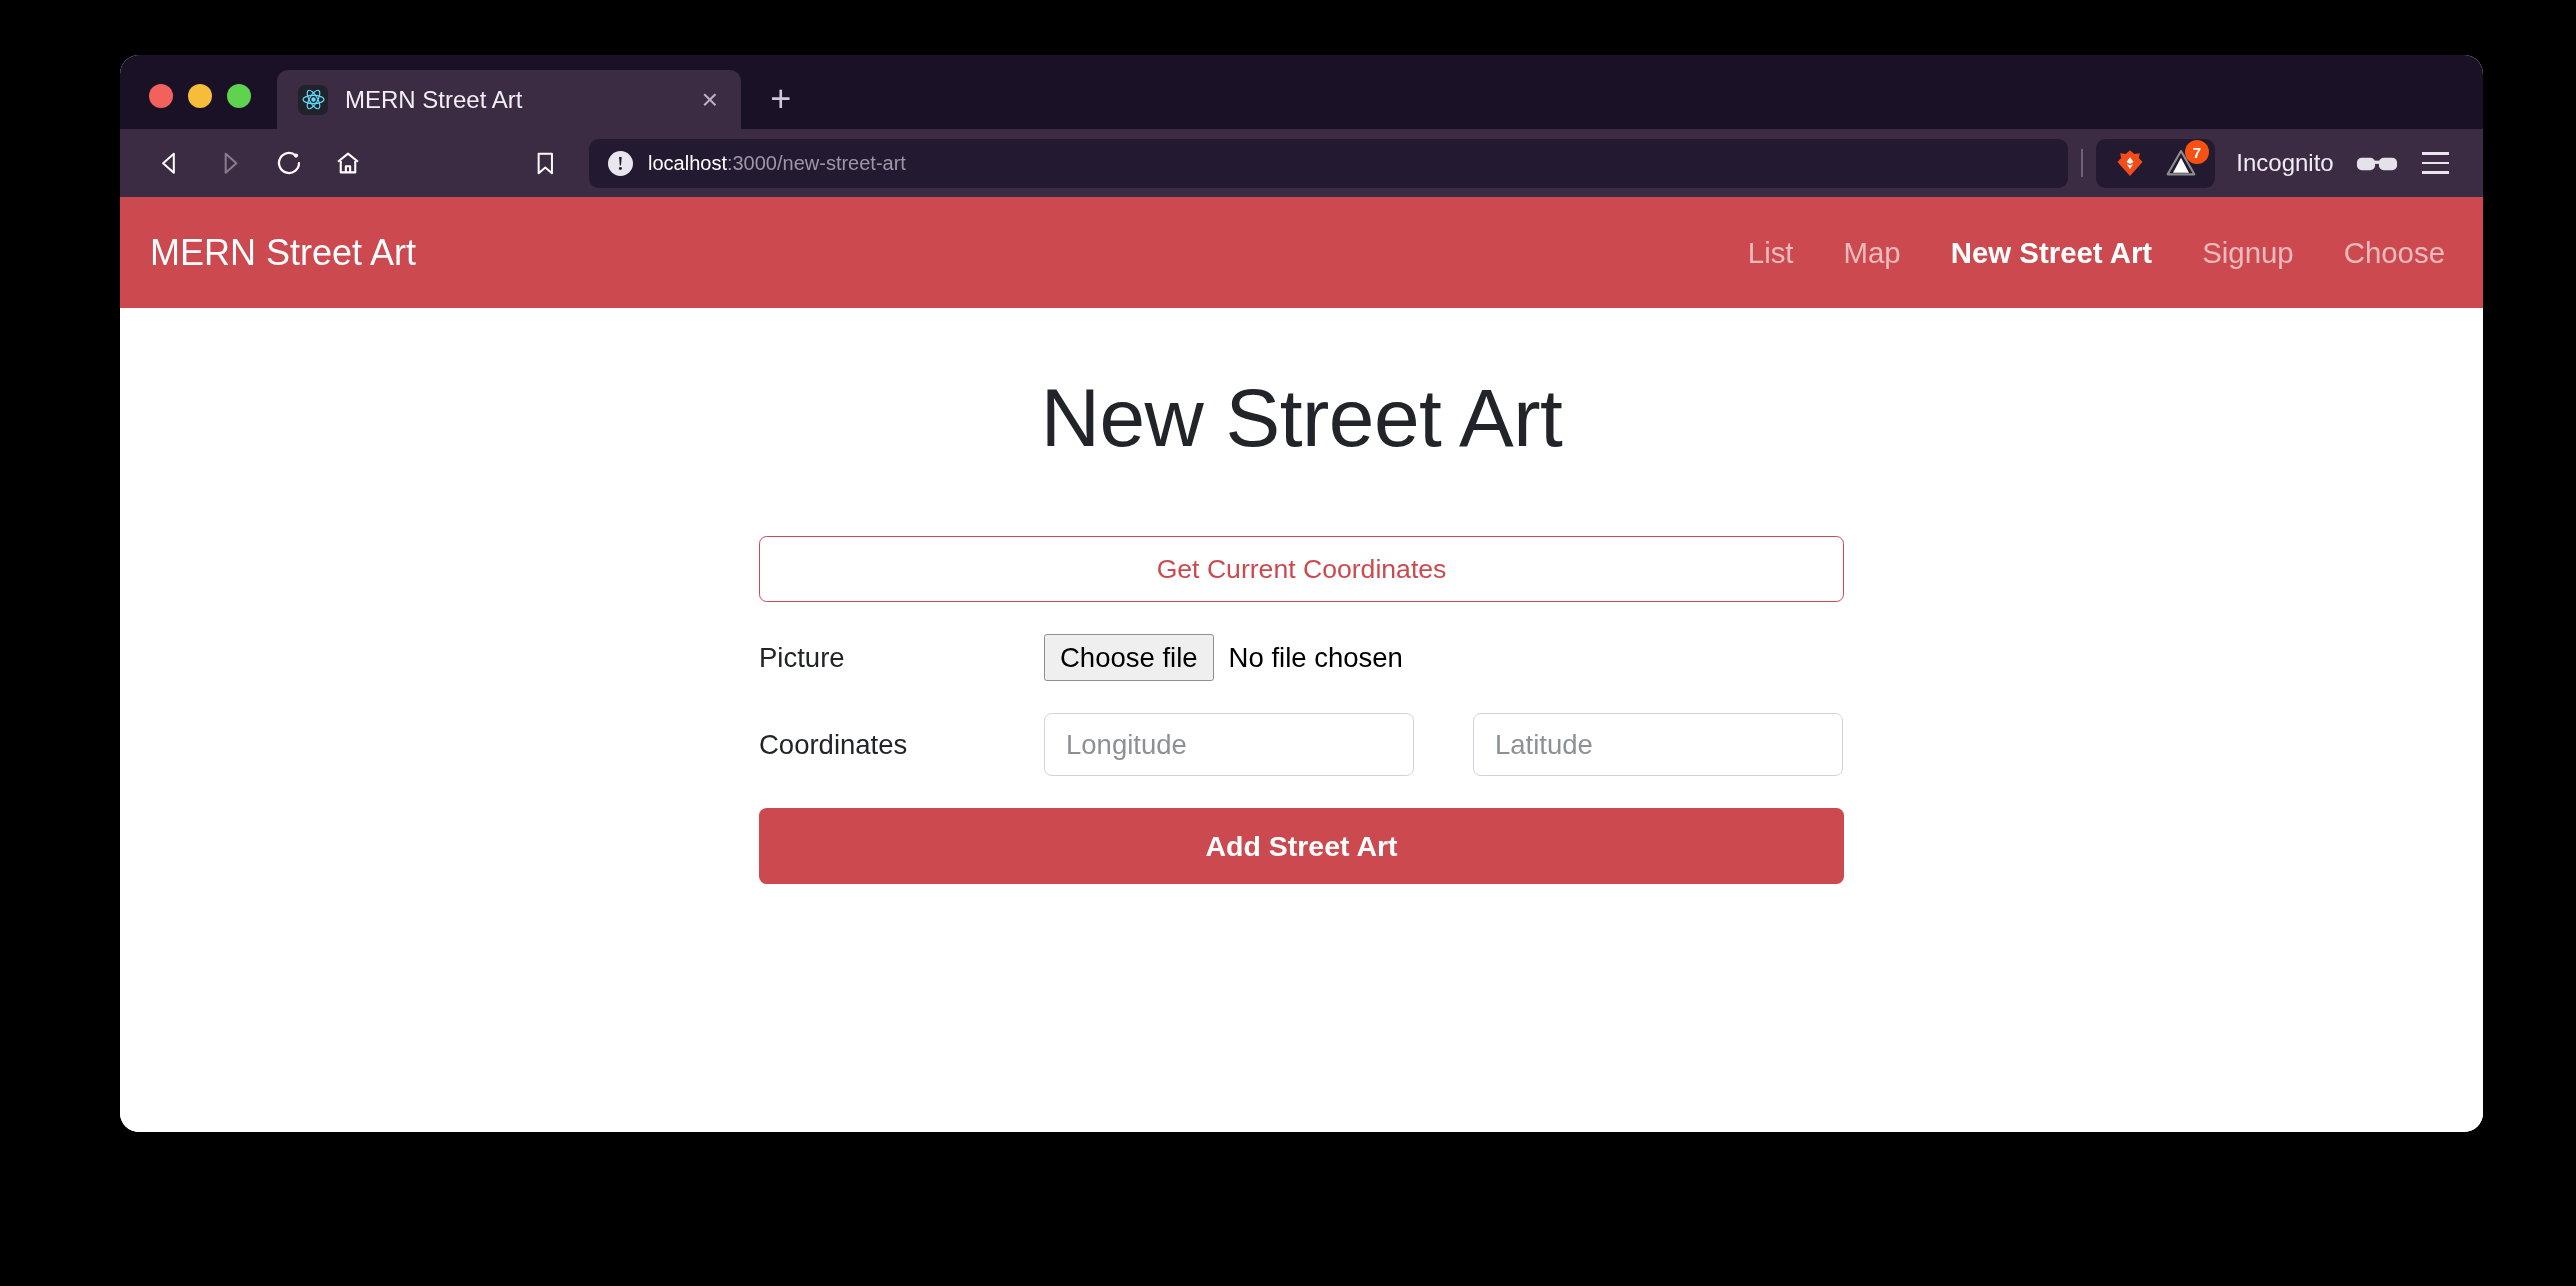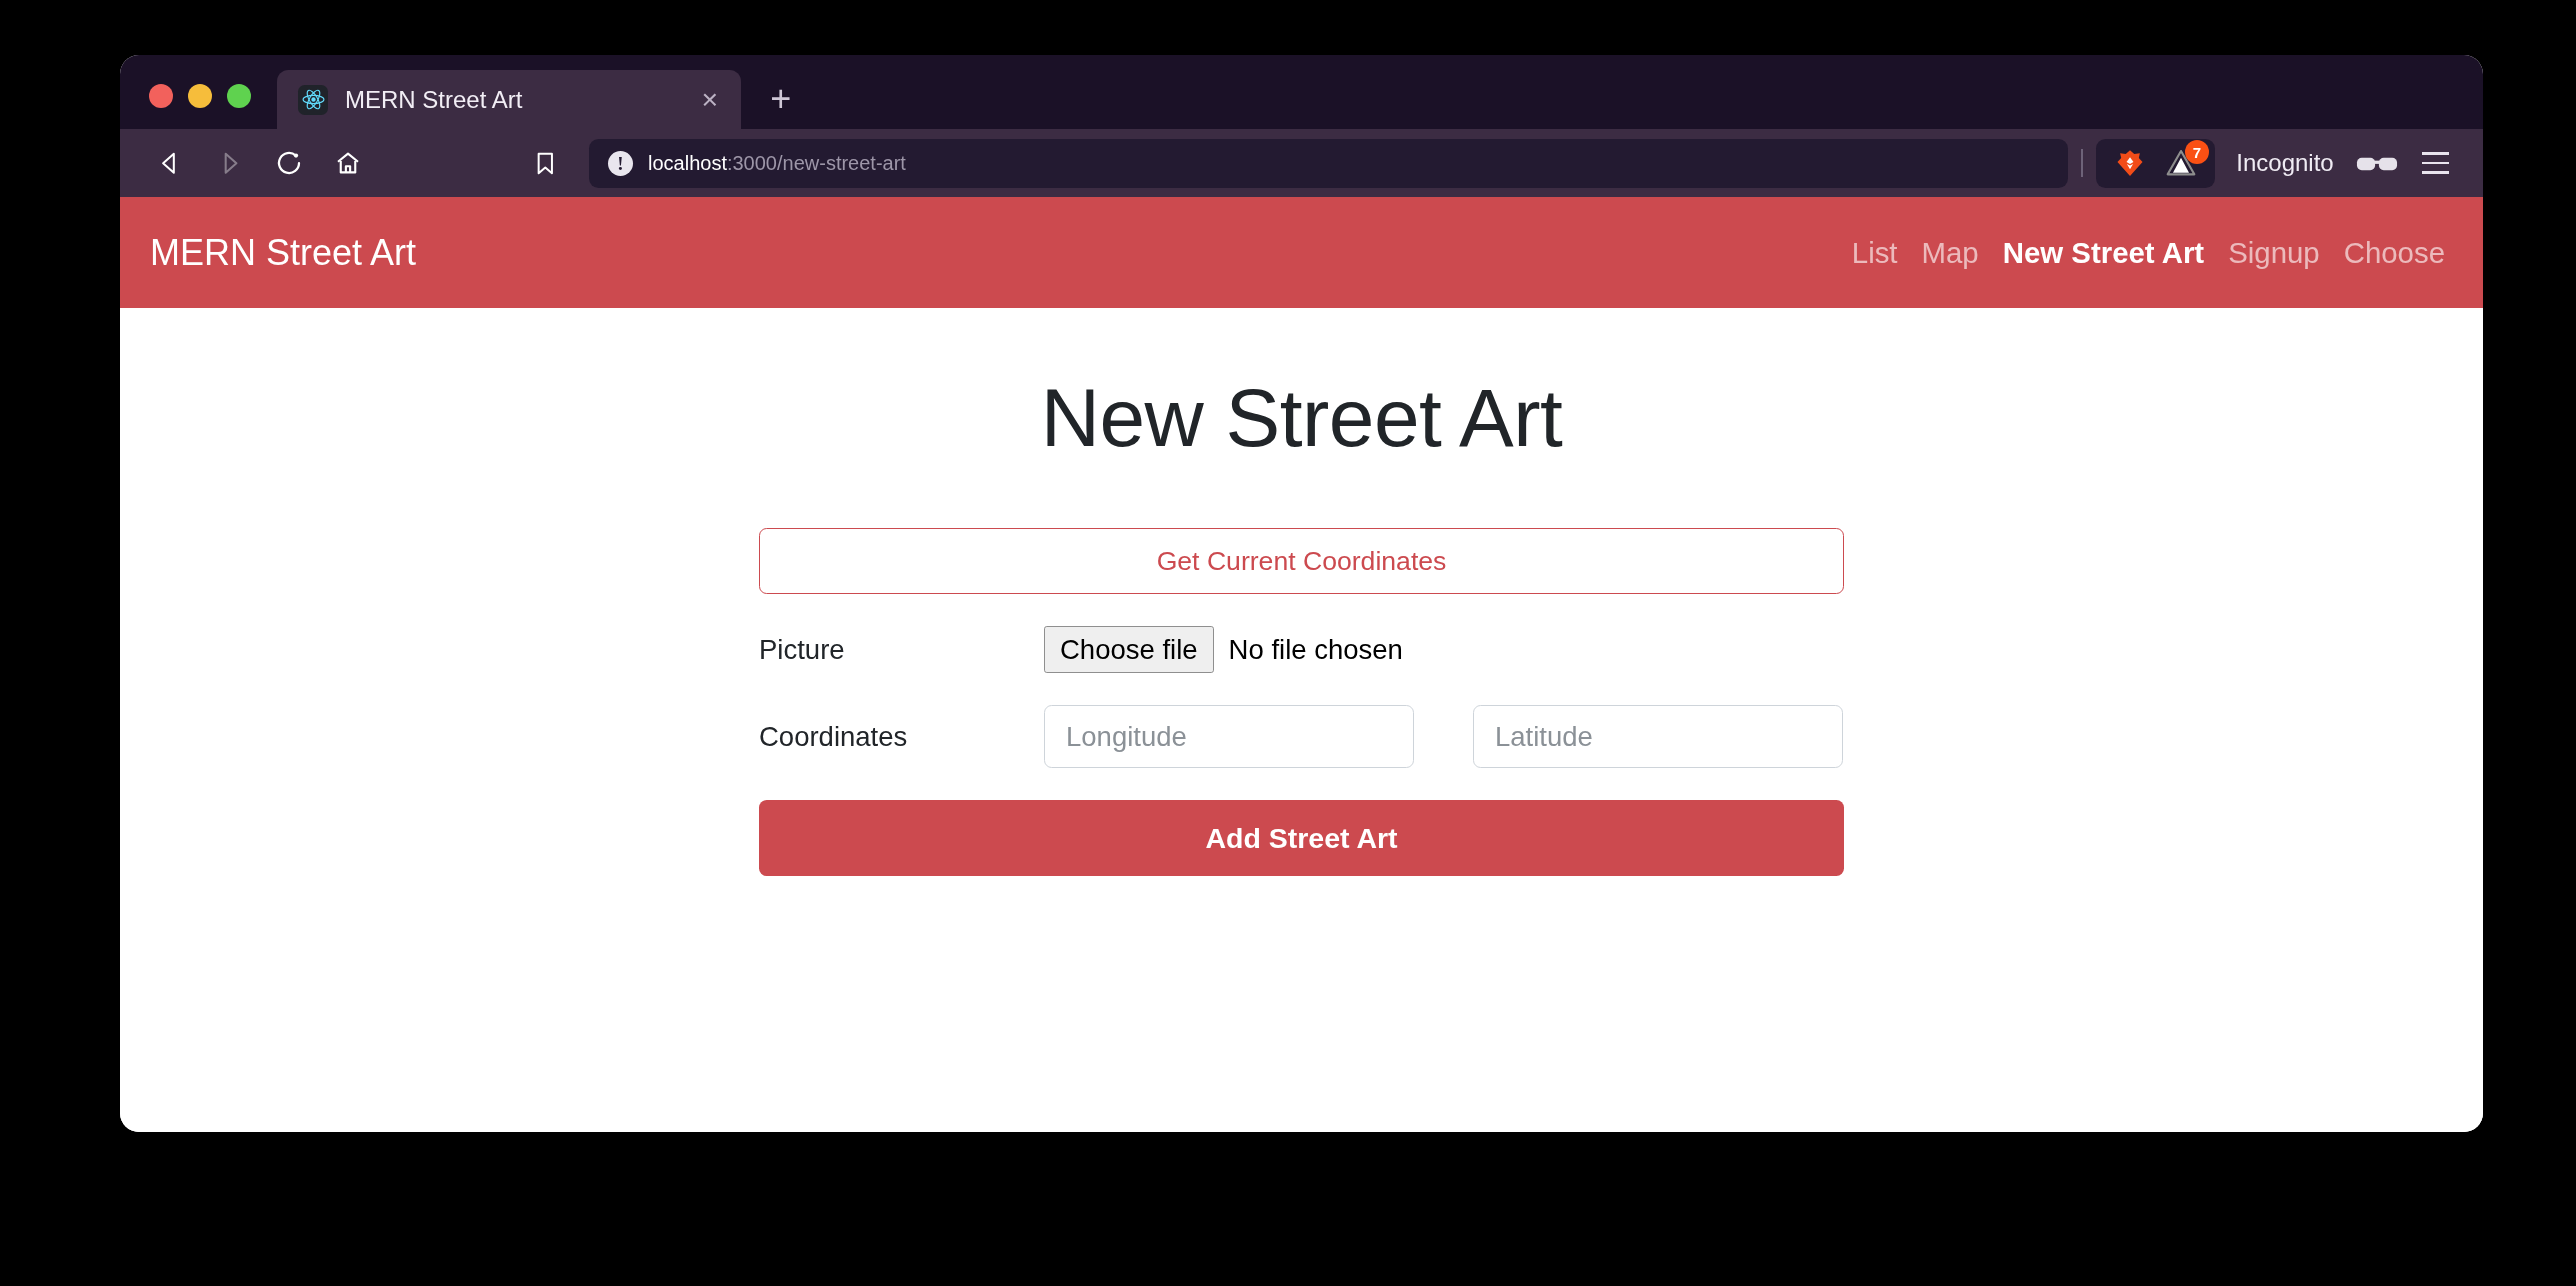--- a/index.html
+++ b/index.html
@@ -274,21 +274,21 @@
   #site-brand {
     color: #ffffff;
     font-size: 36px;
     white-space: nowrap;
   }
 
   #site-nav-links {
     margin-left: auto;
     display: flex;
     align-items: flex-start;
-    gap: 24px;
+    gap: 50px;
   }
 
   .site-nav-link {
     font-size: 29.4px;
     color: rgba(255,255,255,0.62);
     white-space: nowrap;
   }
   .site-nav-link.active {
     color: #ffffff;
     font-weight: bold;
@@ -301,21 +301,21 @@
   #page-title {
     text-align: center;
     font-size: 82px;
     font-weight: 400;
     color: #212529;
     letter-spacing: -0.5px;
   }
 
   #street-art-form {
     width: 1085px;
-    margin: 0 auto;
+    margin: 8px auto;
     padding-top: 63px;
   }
 
   #get-coordinates-button {
     display: block;
     width: 100%;
     height: 66px;
     background: #ffffff;
     border: 1.9px solid #cc4a4f;
     border-radius: 7.6px;

